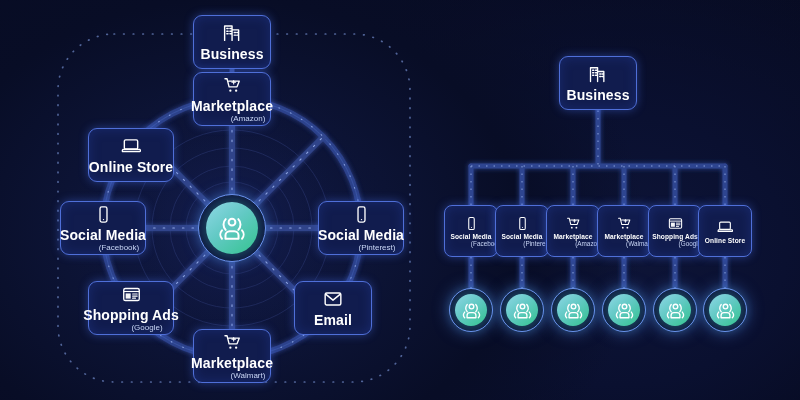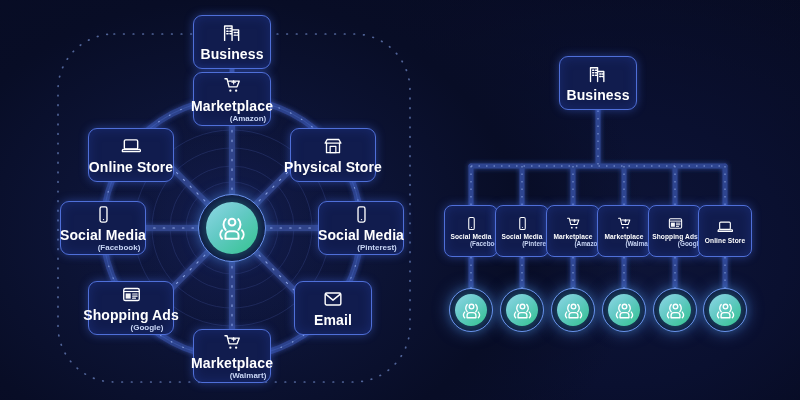--- a/index.html
+++ b/index.html
@@ -25,21 +25,21 @@
     border:1px solid #4f6fd8;
     border-radius:9px;
     box-shadow:0 0 10px rgba(70,110,235,.45), inset 0 0 12px rgba(40,70,170,.35);
     display:flex;flex-direction:column;align-items:center;justify-content:center;
     color:#ffffff;
     box-sizing:border-box;
     z-index:5;
   }
   .card .ico{display:block;line-height:0;margin-bottom:3px;}
   .card .t1{font-size:14px;font-weight:bold;letter-spacing:.1px;white-space:nowrap;}
-  .card .t2{font-size:8px;font-weight:bold;color:#c9d6f5;white-space:nowrap;margin-top:0px;padding-left:32px;}
+  .card .t2{font-size:8px;font-weight:normal;color:#c9d6f5;white-space:nowrap;margin-top:0px;padding-left:32px;}
 
   
   .w{width:78px;height:54px;}
   .w.wide{width:86px;}
 
   
   .tc{width:54px;height:52px;border-radius:8px;padding:2px 1px;}
   .tc .ico{margin-bottom:2px;}
   .tc .t1{font-size:6.6px;}
   .tc .t2{font-size:6.4px;}
@@ -230,28 +230,20 @@
   <div class="card w" style="left:193px;top:72px;">
     <span class="ico">
       <svg width="19" height="19" viewBox="0 0 24 24" style="color:#fff">
           <use href="#i-cart"></use>
         </svg>
     </span>
     <span class="t1">Marketplace</span>
     <span class="t2">(Amazon)</span>
   </div>
 
-  <div class="card w wide" style="left:290px;top:128px;">
-    <span class="ico">
-      <svg width="20" height="20" viewBox="0 0 24 24" style="color:#fff">
-          <use href="#i-store"></use>
-        </svg>
-    </span>
-    <span class="t1">Physical Store</span>
-  </div>
 
   <div class="card w wide" style="left:318px;top:201px;">
     <span class="ico">
       <svg width="19" height="19" viewBox="0 0 24 24" style="color:#fff">
           <use href="#i-phone"></use>
         </svg>
     </span>
     <span class="t1">Social Media</span>
     <span class="t2">(Pinterest)</span>
   </div>

